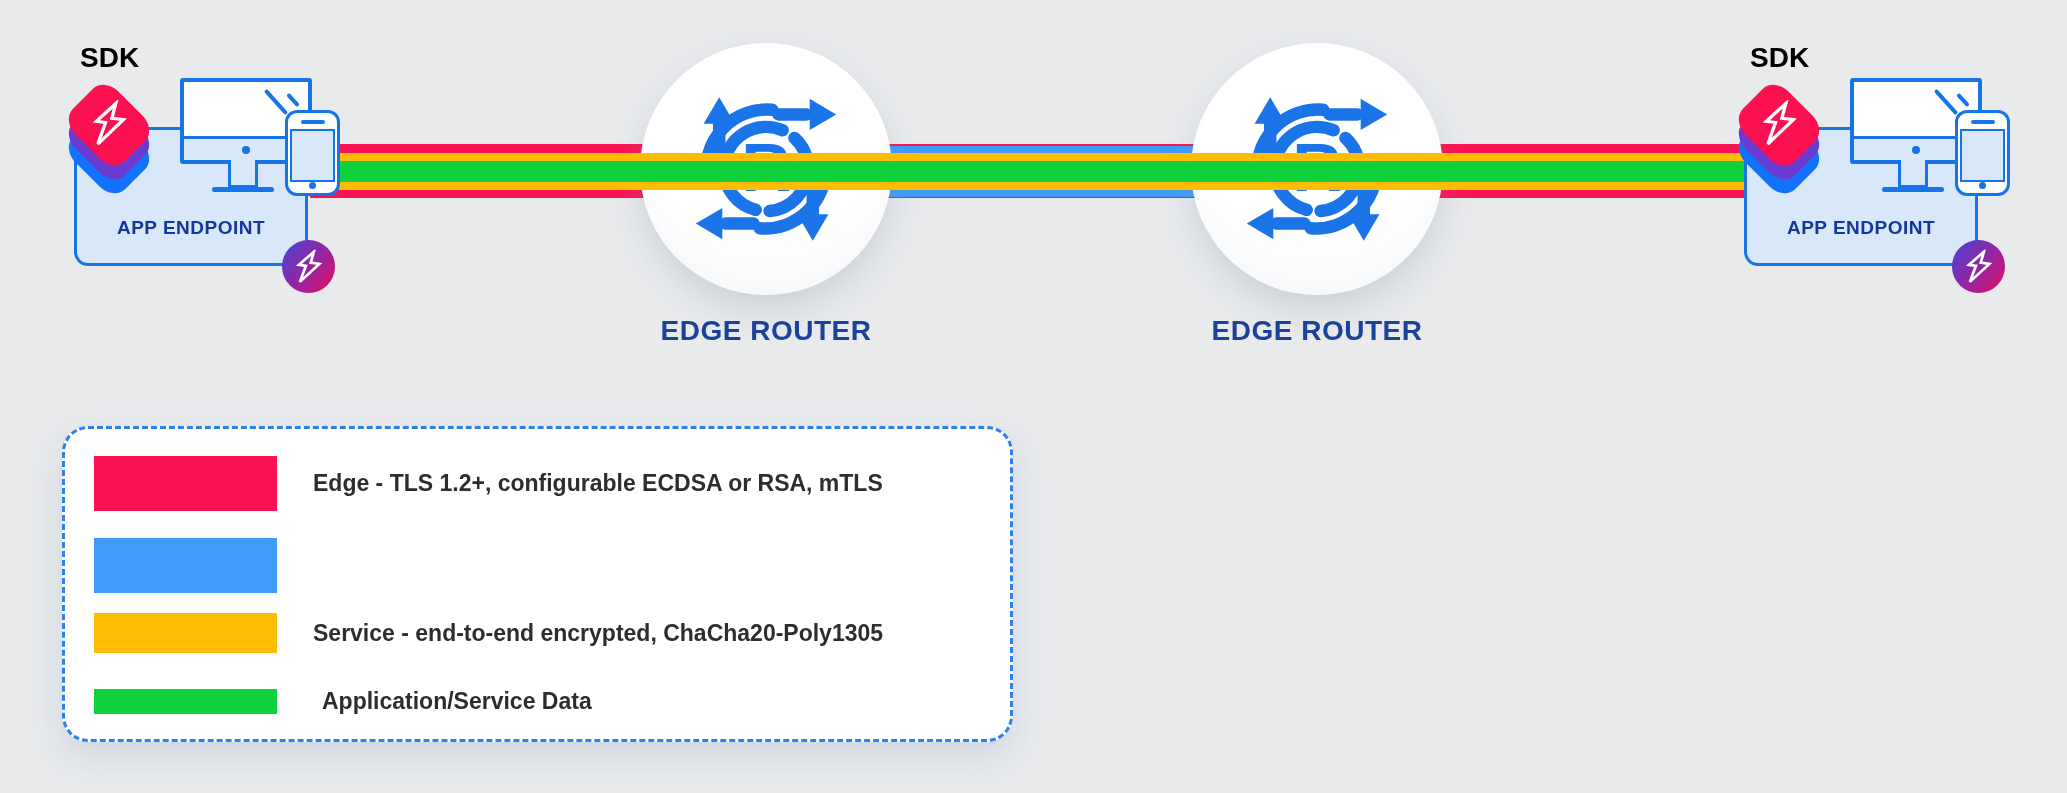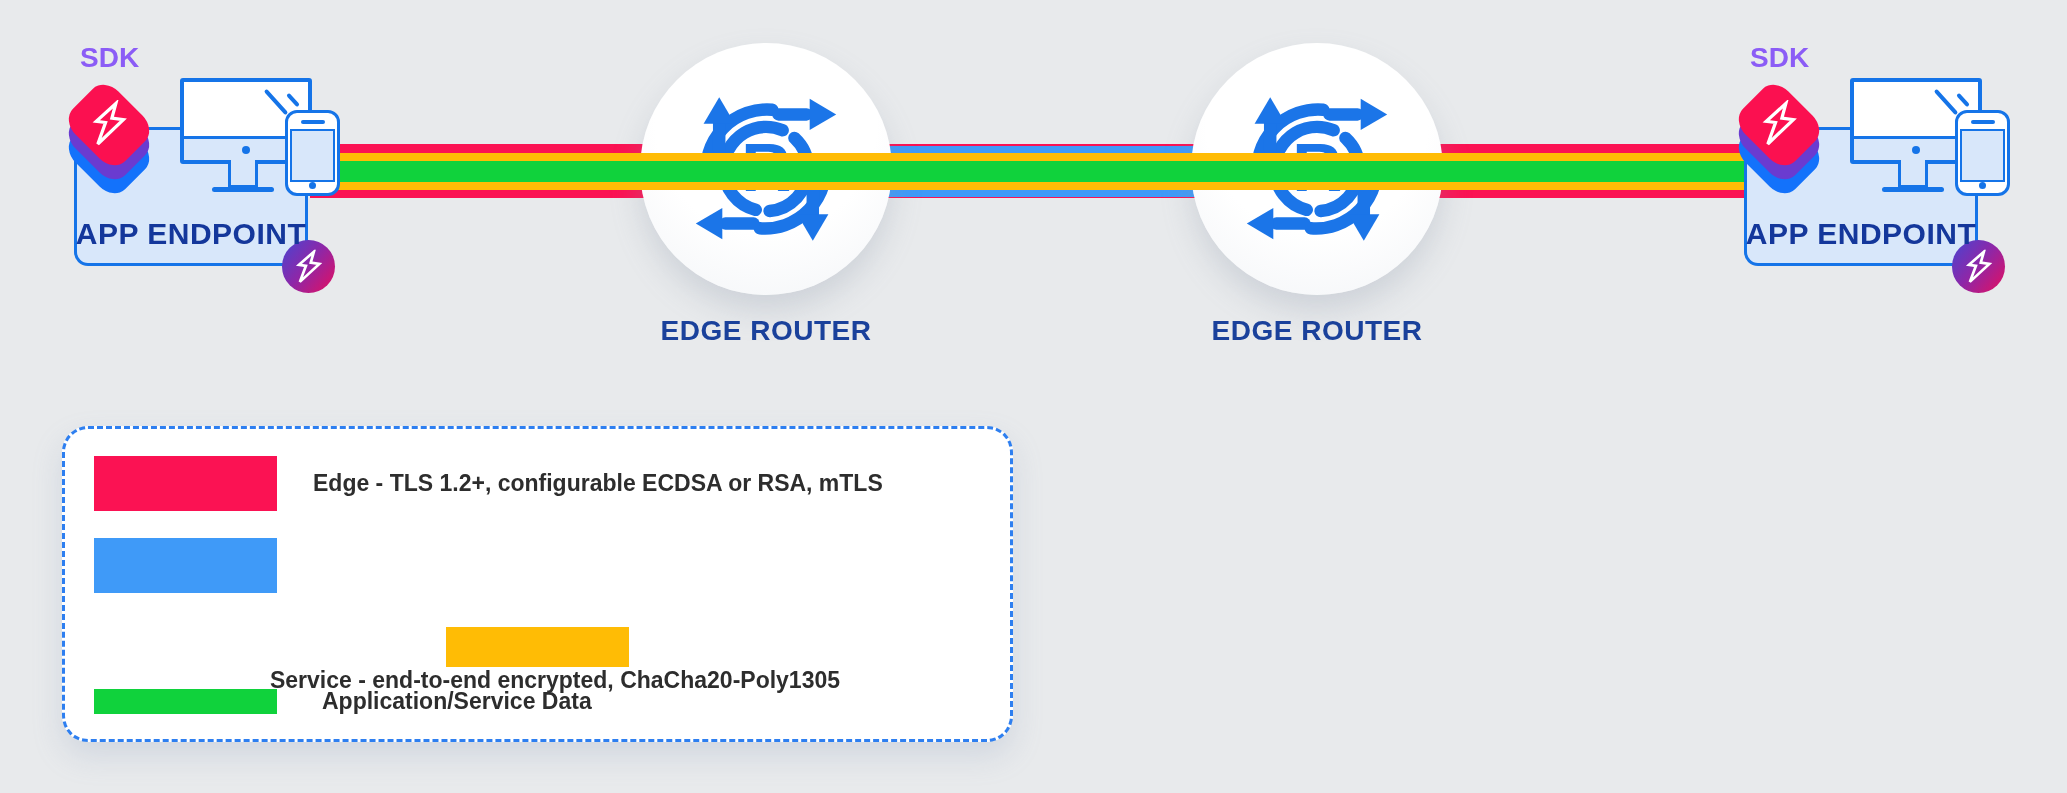--- a/index.html
+++ b/index.html
@@ -21,25 +21,25 @@
   .router.r2{left:1191px;top:43px;}
   .router svg{position:absolute;left:48px;top:48px;}
   .router-label{position:absolute;top:315px;width:310px;text-align:center;z-index:6;
     font-size:28px;font-weight:600;color:#1A419B;letter-spacing:.5px;}
   .router-label.l1{left:611px;}
   .router-label.l2{left:1162px;}
 
   
   .endpoint-group{position:absolute;inset:0;z-index:7;pointer-events:none;}
   .endpoint-group.right{transform:translateX(1670px);}
-  .sdk-label{position:absolute;left:80px;top:42px;font-size:28px;font-weight:600;color:#8b5cf6;}
+  .sdk-label{position:absolute;left:80px;top:42px;font-size:28px;font-weight:600;color:#000000;}
   .epbox{position:absolute;left:74px;top:127px;width:234px;height:139px;box-sizing:border-box;
     background:#D8E7FA;border:3px solid #1574E8;border-radius:14px;}
   .eplabel{position:absolute;left:74px;top:217px;width:234px;text-align:center;
-    font-size:30px;font-weight:600;color:#14379B;letter-spacing:.5px;}
+    font-size:19px;font-weight:600;color:#14379B;letter-spacing:.5px;}
   .monitor{position:absolute;left:180px;top:78px;width:132px;height:86px;box-sizing:border-box;
     background:#ffffff;border:4px solid #1574E8;border-radius:3px;}
   .monitor .bezel{position:absolute;left:0;bottom:0;width:100%;height:21px;background:#D8E7FA;border-top:3px solid #1574E8;}
   .monitor .dot{position:absolute;left:50%;bottom:6px;width:8px;height:8px;margin-left:-4px;border-radius:50%;background:#1574E8;}
   .antenna{position:absolute;width:4px;background:#1574E8;border-radius:3px;}
   .antenna.a1{left:274px;top:86px;height:32px;transform:rotate(-42deg);}
   .antenna.a2{left:291px;top:92px;height:16px;transform:rotate(-42deg);}
   .stand-col{position:absolute;left:228px;top:160px;width:30px;height:28px;box-sizing:border-box;
     background:#D8E7FA;border:3px solid #1574E8;border-top:none;}
   .stand-base{position:absolute;left:212px;top:187px;width:62px;height:5px;border-radius:3px;background:#1574E8;}
@@ -59,21 +59,21 @@
     background:linear-gradient(130deg,#4845D2 0%,#8D27A8 48%,#E60E5E 100%);}
   .badge svg{position:absolute;left:13px;top:9px;}
 
   
   .legend{position:absolute;left:62px;top:426px;width:951px;height:316px;box-sizing:border-box;
     background:#ffffff;border:3px dashed #2E7FF0;border-radius:26px;z-index:8;
     box-shadow:0 14px 30px rgba(130,150,180,.22);}
   .lrow{position:absolute;left:21px;right:30px;display:flex;align-items:center;padding-left:8px;}
   .lrow.r1{top:27px;height:55px;}
   .lrow.r2{top:109px;height:55px;}
-  .lrow.r3{top:198px;height:40px;flex-direction:column;}
+  .lrow.r3{top:184px;height:40px;}
   .lrow.r4{top:260px;height:25px;gap:9px;}
   .lswatch{width:183px;height:100%;flex:none;}
   .llabel{margin-left:36px;font-size:23px;font-weight:600;color:#2D2D2D;white-space:nowrap;}
 </style>
 </head>
 <body>
 
 <div class="canvas" style="background: rgb(232, 234, 236);">
 
   <div class="stripe stripe-red" style="background: rgb(251, 18, 83);"></div>

